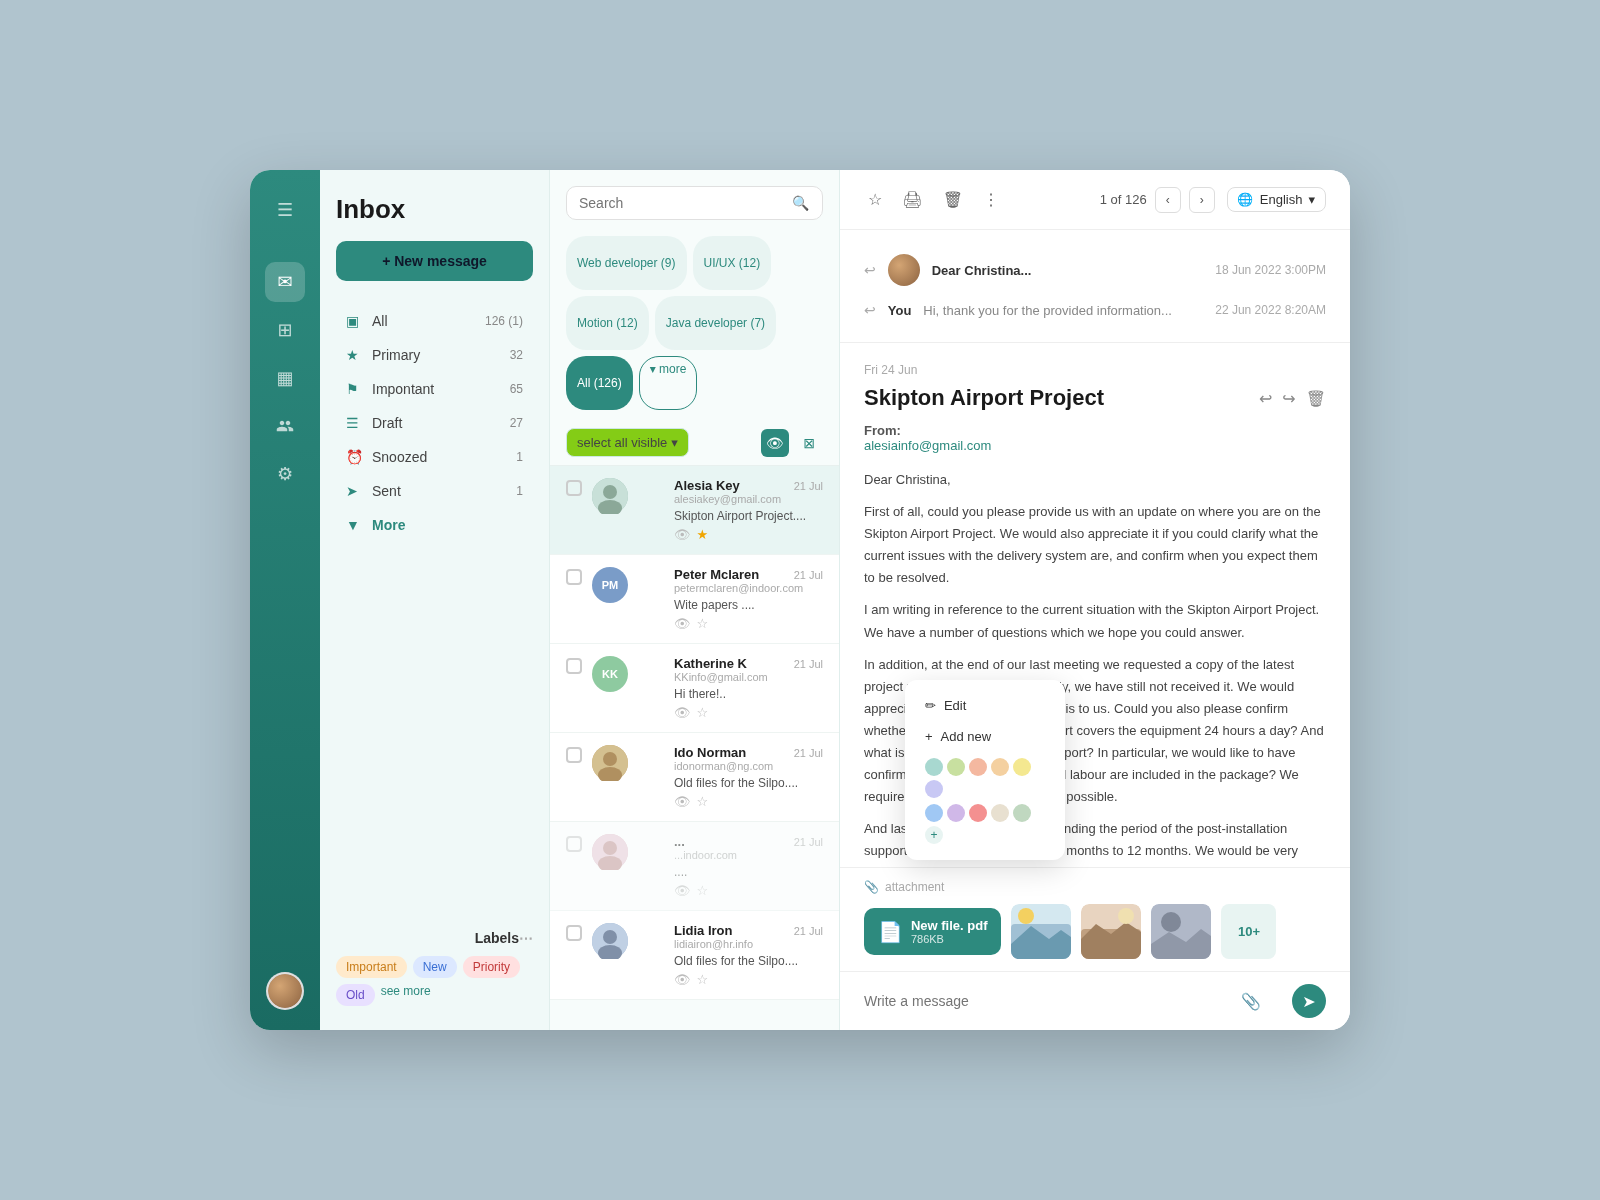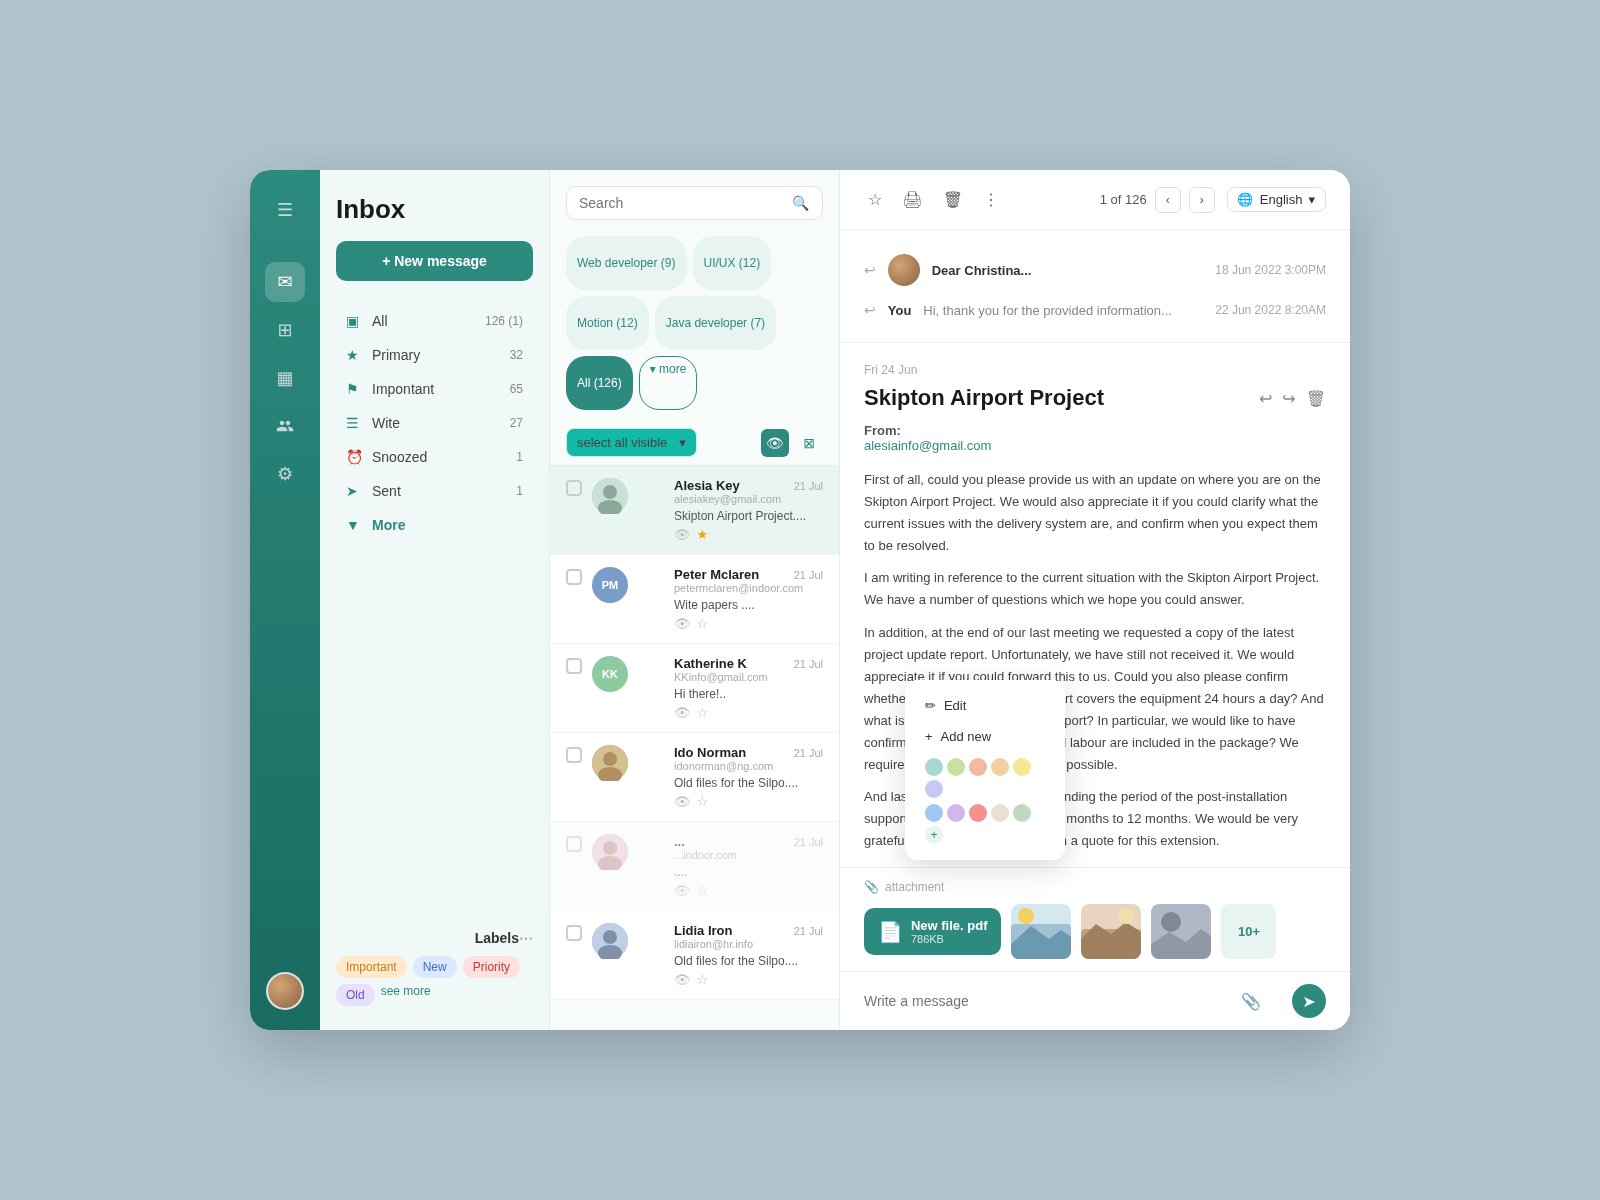--- a/index.html
+++ b/index.html
@@ -73,21 +73,21 @@
       padding: 24px 16px;
     }
     .inbox-title {
       font-size: 26px;
       font-weight: 700;
       color: #1a1a1a;
       margin-bottom: 16px;
     }
     .new-message-btn {
       background: #2d8a7e;
-      color: #ffffff;
+      color: #0f172a;
       border: none;
       border-radius: 10px;
       padding: 12px 16px;
       font-size: 14px;
       font-weight: 600;
       cursor: pointer;
       margin-bottom: 24px;
       text-align: center;
     }
     .nav-menu { display: flex; flex-direction: column; gap: 2px; }
@@ -192,25 +192,25 @@
     .select-bar {
       display: flex;
       align-items: center;
       justify-content: space-between;
       padding: 8px 16px;
       border-bottom: 1px solid #e8f0ee;
     }
     .select-all-btn {
       display: flex;
       align-items: center;
-      gap: 12px;
+      gap: 4px;
       font-size: 13px;
       color: #444;
       cursor: pointer;
-      background: #14b8a6;
+      background: #84cc16;
       border: 1px solid #cde8e4;
       border-radius: 8px;
       padding: 6px 10px;
     }
     .view-icons { display: flex; gap: 6px; }
     .view-icon-btn {
       width: 28px;
       height: 28px;
       border-radius: 6px;
       display: flex;
@@ -518,21 +518,21 @@
         <span class="nav-label">Primary</span>
         <span class="nav-count">32</span>
       </div>
       <div class="nav-item">
         <span class="nav-icon-sm">⚑</span>
         <span class="nav-label">Impontant</span>
         <span class="nav-count">65</span>
       </div>
       <div class="nav-item">
         <span class="nav-icon-sm">☰</span>
-        <span class="nav-label">Wite</span>
+        <span class="nav-label">Draft</span>
         <span class="nav-count">27</span>
       </div>
       <div class="nav-item">
         <span class="nav-icon-sm">⏰</span>
         <span class="nav-label">Snoozed</span>
         <span class="nav-count">1</span>
       </div>
       <div class="nav-item">
         <span class="nav-icon-sm">➤</span>
         <span class="nav-label">Sent</span>
@@ -788,20 +788,21 @@
           <span class="subject-action-btn">↩</span>
           <span class="subject-action-btn">↪</span>
           <span class="subject-action-btn">🗑</span>
         </div>
       </div>
       <div class="email-from">
         <strong>From:</strong><br>
         <span>alesiainfo@gmail.com</span>
       </div>
       <div class="email-body-text">
+        <p>Dear Christina,</p>
         <p>First of all, could you please provide us with an update on where you are on the Skipton Airport Project. We would also appreciate it if you could clarify what the current issues with the delivery system are, and confirm when you expect them to be resolved.</p>
         <p>I am writing in reference to the current situation with the Skipton Airport Project. We have a number of questions which we hope you could answer.</p>
         <p>In addition, at the end of our last meeting we requested a copy of the latest project update report. Unfortunately, we have still not received it. We would appreciate it if you could forward this to us. Could you also please confirm whether the post-installation support covers the equipment 24 hours a day? And what is actually included in the support? In particular, we would like to have confirmation if the cost of parts and labour are included in the package? We require this information as soon as possible.</p>
         <p>And lastly, we are considering extending the period of the post-installation support from your company from 6 months to 12 months. We would be very grateful if you could provide us with a quote for this extension.</p>
 
       </div>
     </div>
 
     <div class="attachment-section">
       <div class="attachment-header">

